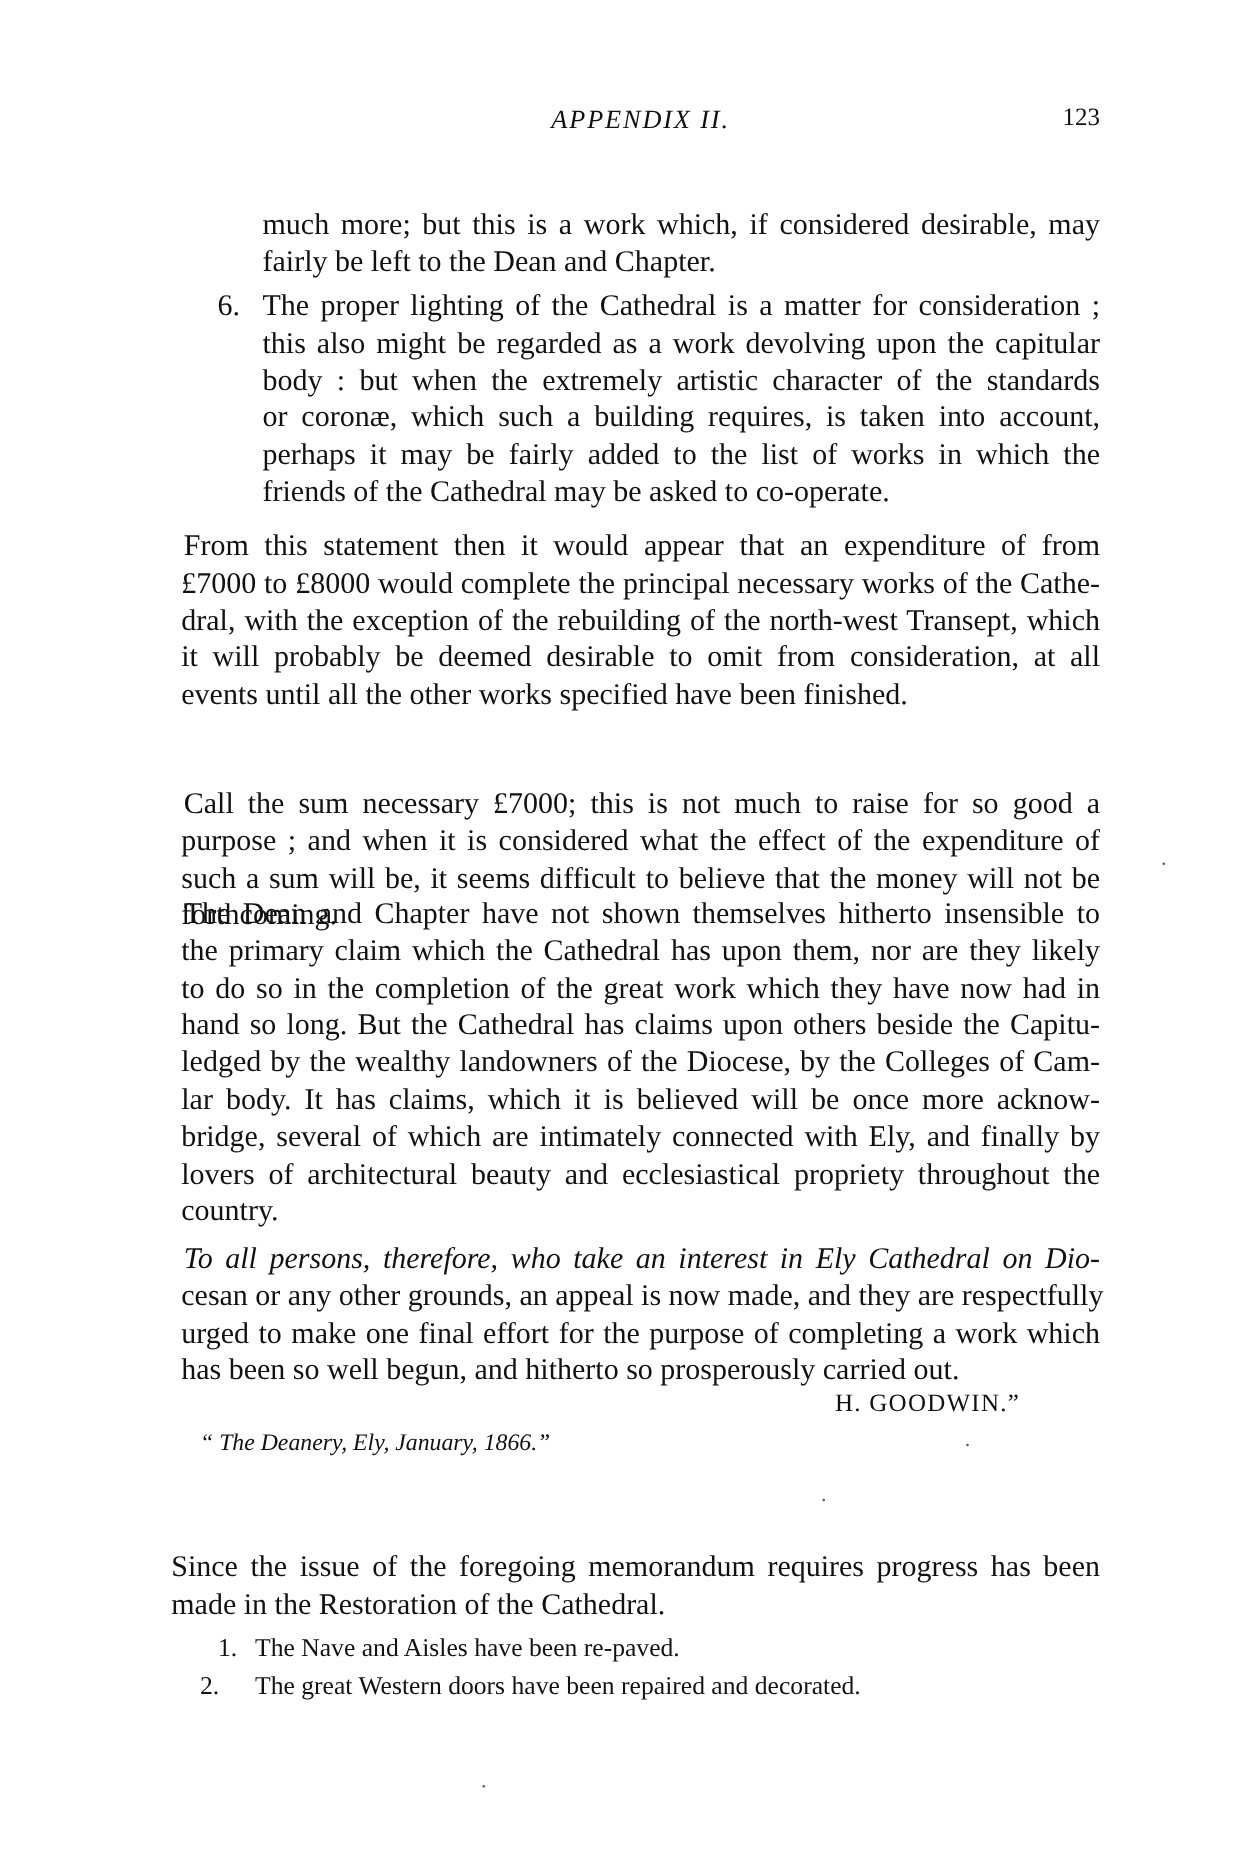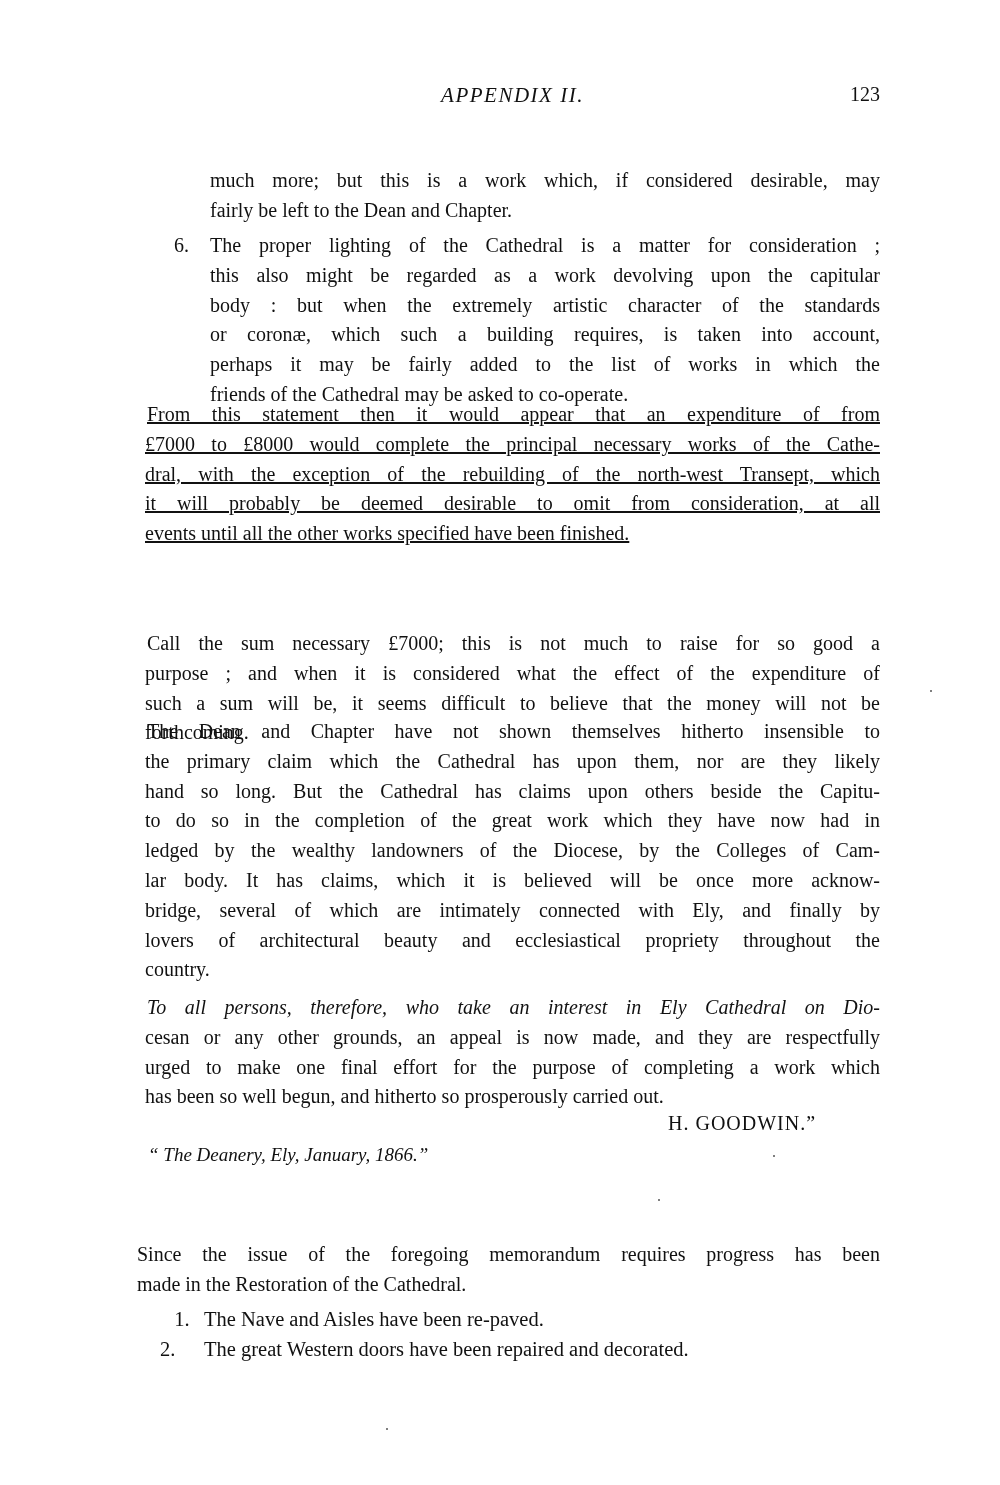--- a/index.html
+++ b/index.html
@@ -3,26 +3,26 @@
   <meta charset="utf-8">
   <style>
     html, body { margin: 0; padding: 0; background: #ffffff; }
     body { width: 1000px; height: 1485px; position: relative; overflow: hidden;
       font-family: "Liberation Serif", "DejaVu Serif", serif; color: #111; }
     .page { position: absolute; left: 0; top: 0; width: 1000px; height: 1231px; }
     .header { position: absolute; top: 83px; left: 145px; width: 735px; height: 30px; }
     .running-head { position: absolute; left: 0; right: 0; text-align: center;
       font-style: italic; font-size: 21px; letter-spacing: 1.5px; top: 0; }
     .page-number { position: absolute; right: 0; top: 0; font-size: 20px; }
-    .block { position: absolute; font-size: 20px; line-height: 29.8px; text-align: justify; }
+    .block { position: absolute; font-size: 24px; line-height: 29.8px; text-align: justify; }
     .line { display: block; white-space: nowrap; text-align-last: justify; }
     .line.last { text-align-last: left; }
     .numbered .num { position: absolute; left: -36px; }
     .signature { position: absolute; left: 668px; top: 1112px; font-size: 20px; letter-spacing: 1px; }
-    .dateline { position: absolute; left: 148px; top: 1144px; font-size: 19px; font-style: italic; }
+    .dateline { position: absolute; left: 160px; top: 1144px; font-size: 19px; font-style: italic; }
     .dot { position: absolute; width: 2px; height: 2px; background: #555; border-radius: 1px; }
     .list-item { position: absolute; left: 160px; font-size: 20.5px; }
     .list-item .num { display: inline-block; width: 44px; }
   </style>
 </head>
 <body>
 
 <div class="page">
 
   <div class="header">
@@ -38,40 +38,40 @@
   <div class="block numbered" style="left:210px; top:231px; width:670px;">
     <span class="num">6.</span>
     <span class="line">The proper lighting of the Cathedral is a matter for consideration ;</span>
     <span class="line">this also might be regarded as a work devolving upon the capitular</span>
     <span class="line">body : but when the extremely artistic character of the standards</span>
     <span class="line">or coronæ, which such a building requires, is taken into account,</span>
     <span class="line">perhaps it may be fairly added to the list of works in which the</span>
     <span class="line last">friends of the Cathedral may be asked to co-operate.</span>
   </div>
 
-  <div class="block" style="left:145px; top:400px; width:735px;text-decoration:underline;">
+  <div class="block" style="left:145px; top:423px; width:735px;">
     <span class="line" style="padding-left:2px;">From this statement then it would appear that an expenditure of from</span>
     <span class="line">£7000 to £8000 would complete the principal necessary works of the Cathe-</span>
     <span class="line">dral, with the exception of the rebuilding of the north-west Transept, which</span>
     <span class="line">it will probably be deemed desirable to omit from consideration, at all</span>
     <span class="line last">events until all the other works specified have been finished.</span>
   </div>
 
   <div class="block" style="left:145px; top:585px; width:735px;margin-top:44px;">
     <span class="line" style="padding-left:2px;">Call the sum necessary £7000; this is not much to raise for so good a</span>
     <span class="line">purpose ; and when it is considered what the effect of the expenditure of</span>
     <span class="line">such a sum will be, it seems difficult to believe that the money will not be</span>
     <span class="line last">forthcoming.</span>
   </div>
 
   <div class="block" style="left:145px; top:717px; width:735px;">
     <span class="line" style="padding-left:2px;">The Dean and Chapter have not shown themselves hitherto insensible to</span>
     <span class="line">the primary claim which the Cathedral has upon them, nor are they likely</span>
+    <span class="line">to do so in the completion of the great work which they have now had in</span>
     <span class="line">hand so long. But the Cathedral has claims upon others beside the Capitu-</span>
-    <span class="line">to do so in the completion of the great work which they have now had in</span>
     <span class="line">ledged by the wealthy landowners of the Diocese, by the Colleges of Cam-</span>
     <span class="line">lar body. It has claims, which it is believed will be once more acknow-</span>
     <span class="line">bridge, several of which are intimately connected with Ely, and finally by</span>
     <span class="line">lovers of architectural beauty and ecclesiastical propriety throughout the</span>
     <span class="line last">country.</span>
   </div>
 
   <div class="block" style="left:145px; top:993px; width:735px;">
     <span class="line" style="padding-left:2px;font-style:italic;">To all persons, therefore, who take an interest in Ely Cathedral on Dio-</span>
     <span class="line">cesan or any other grounds, an appeal is now made, and they are respectfully</span>

